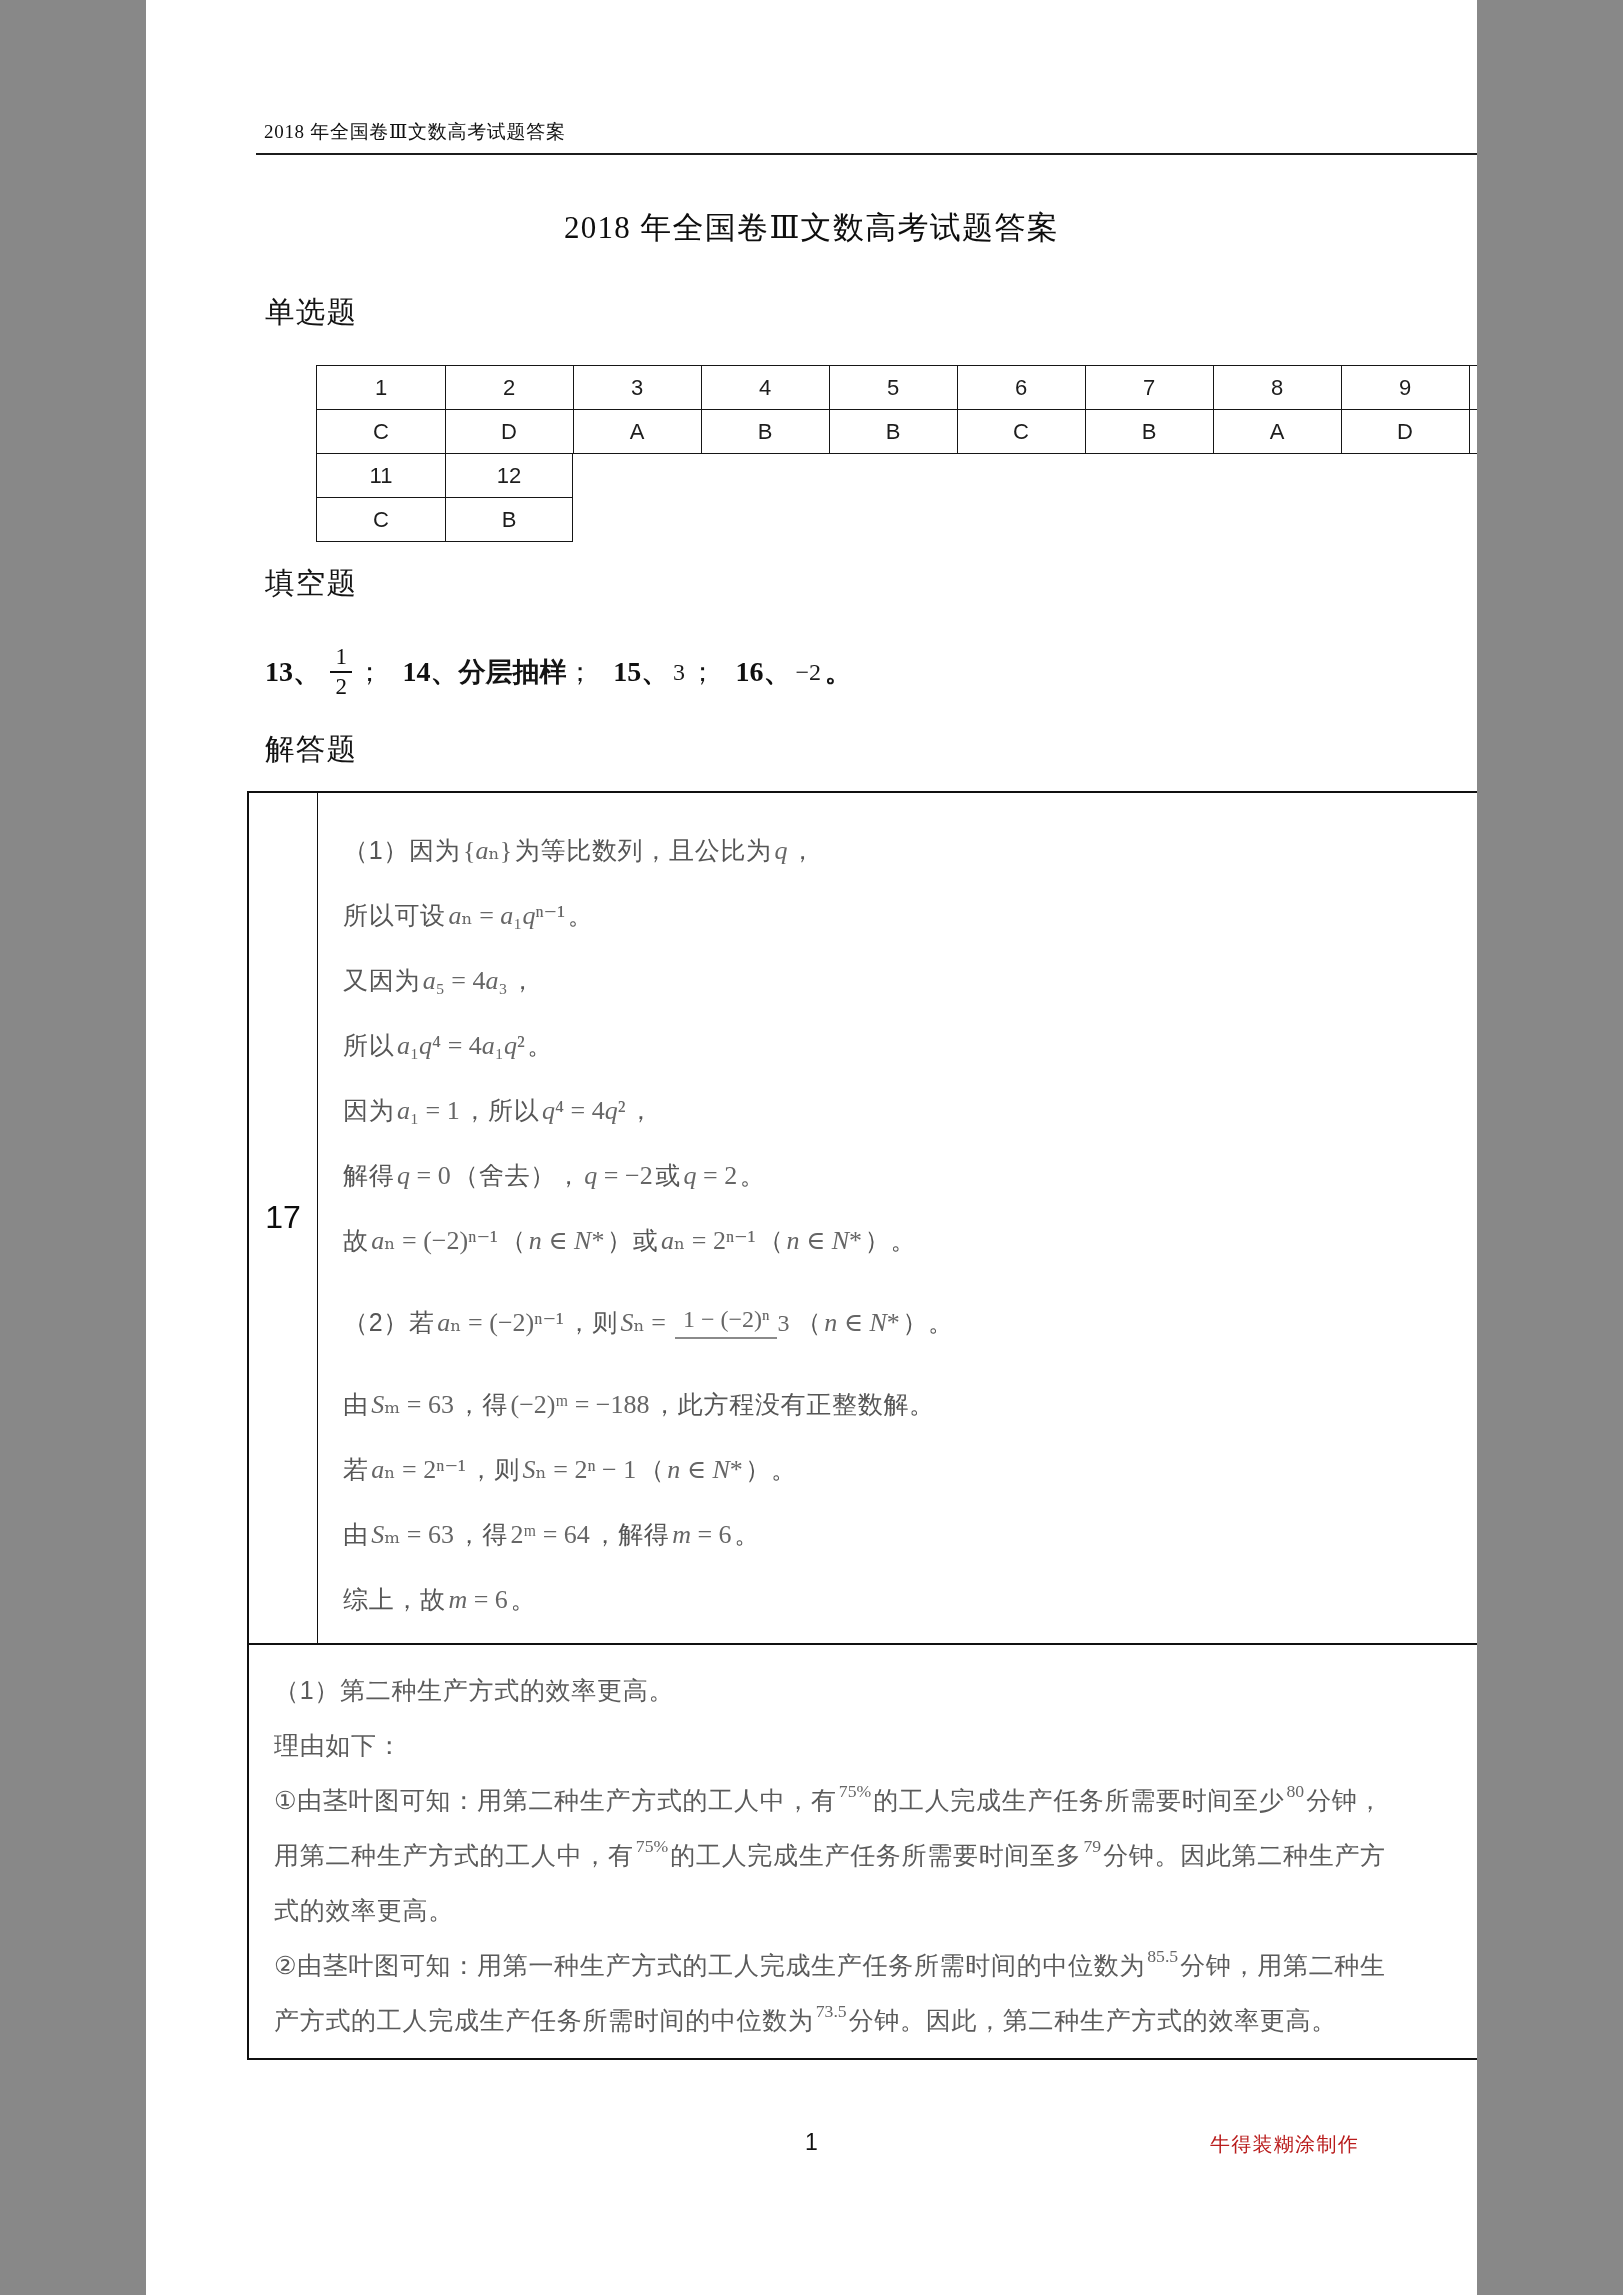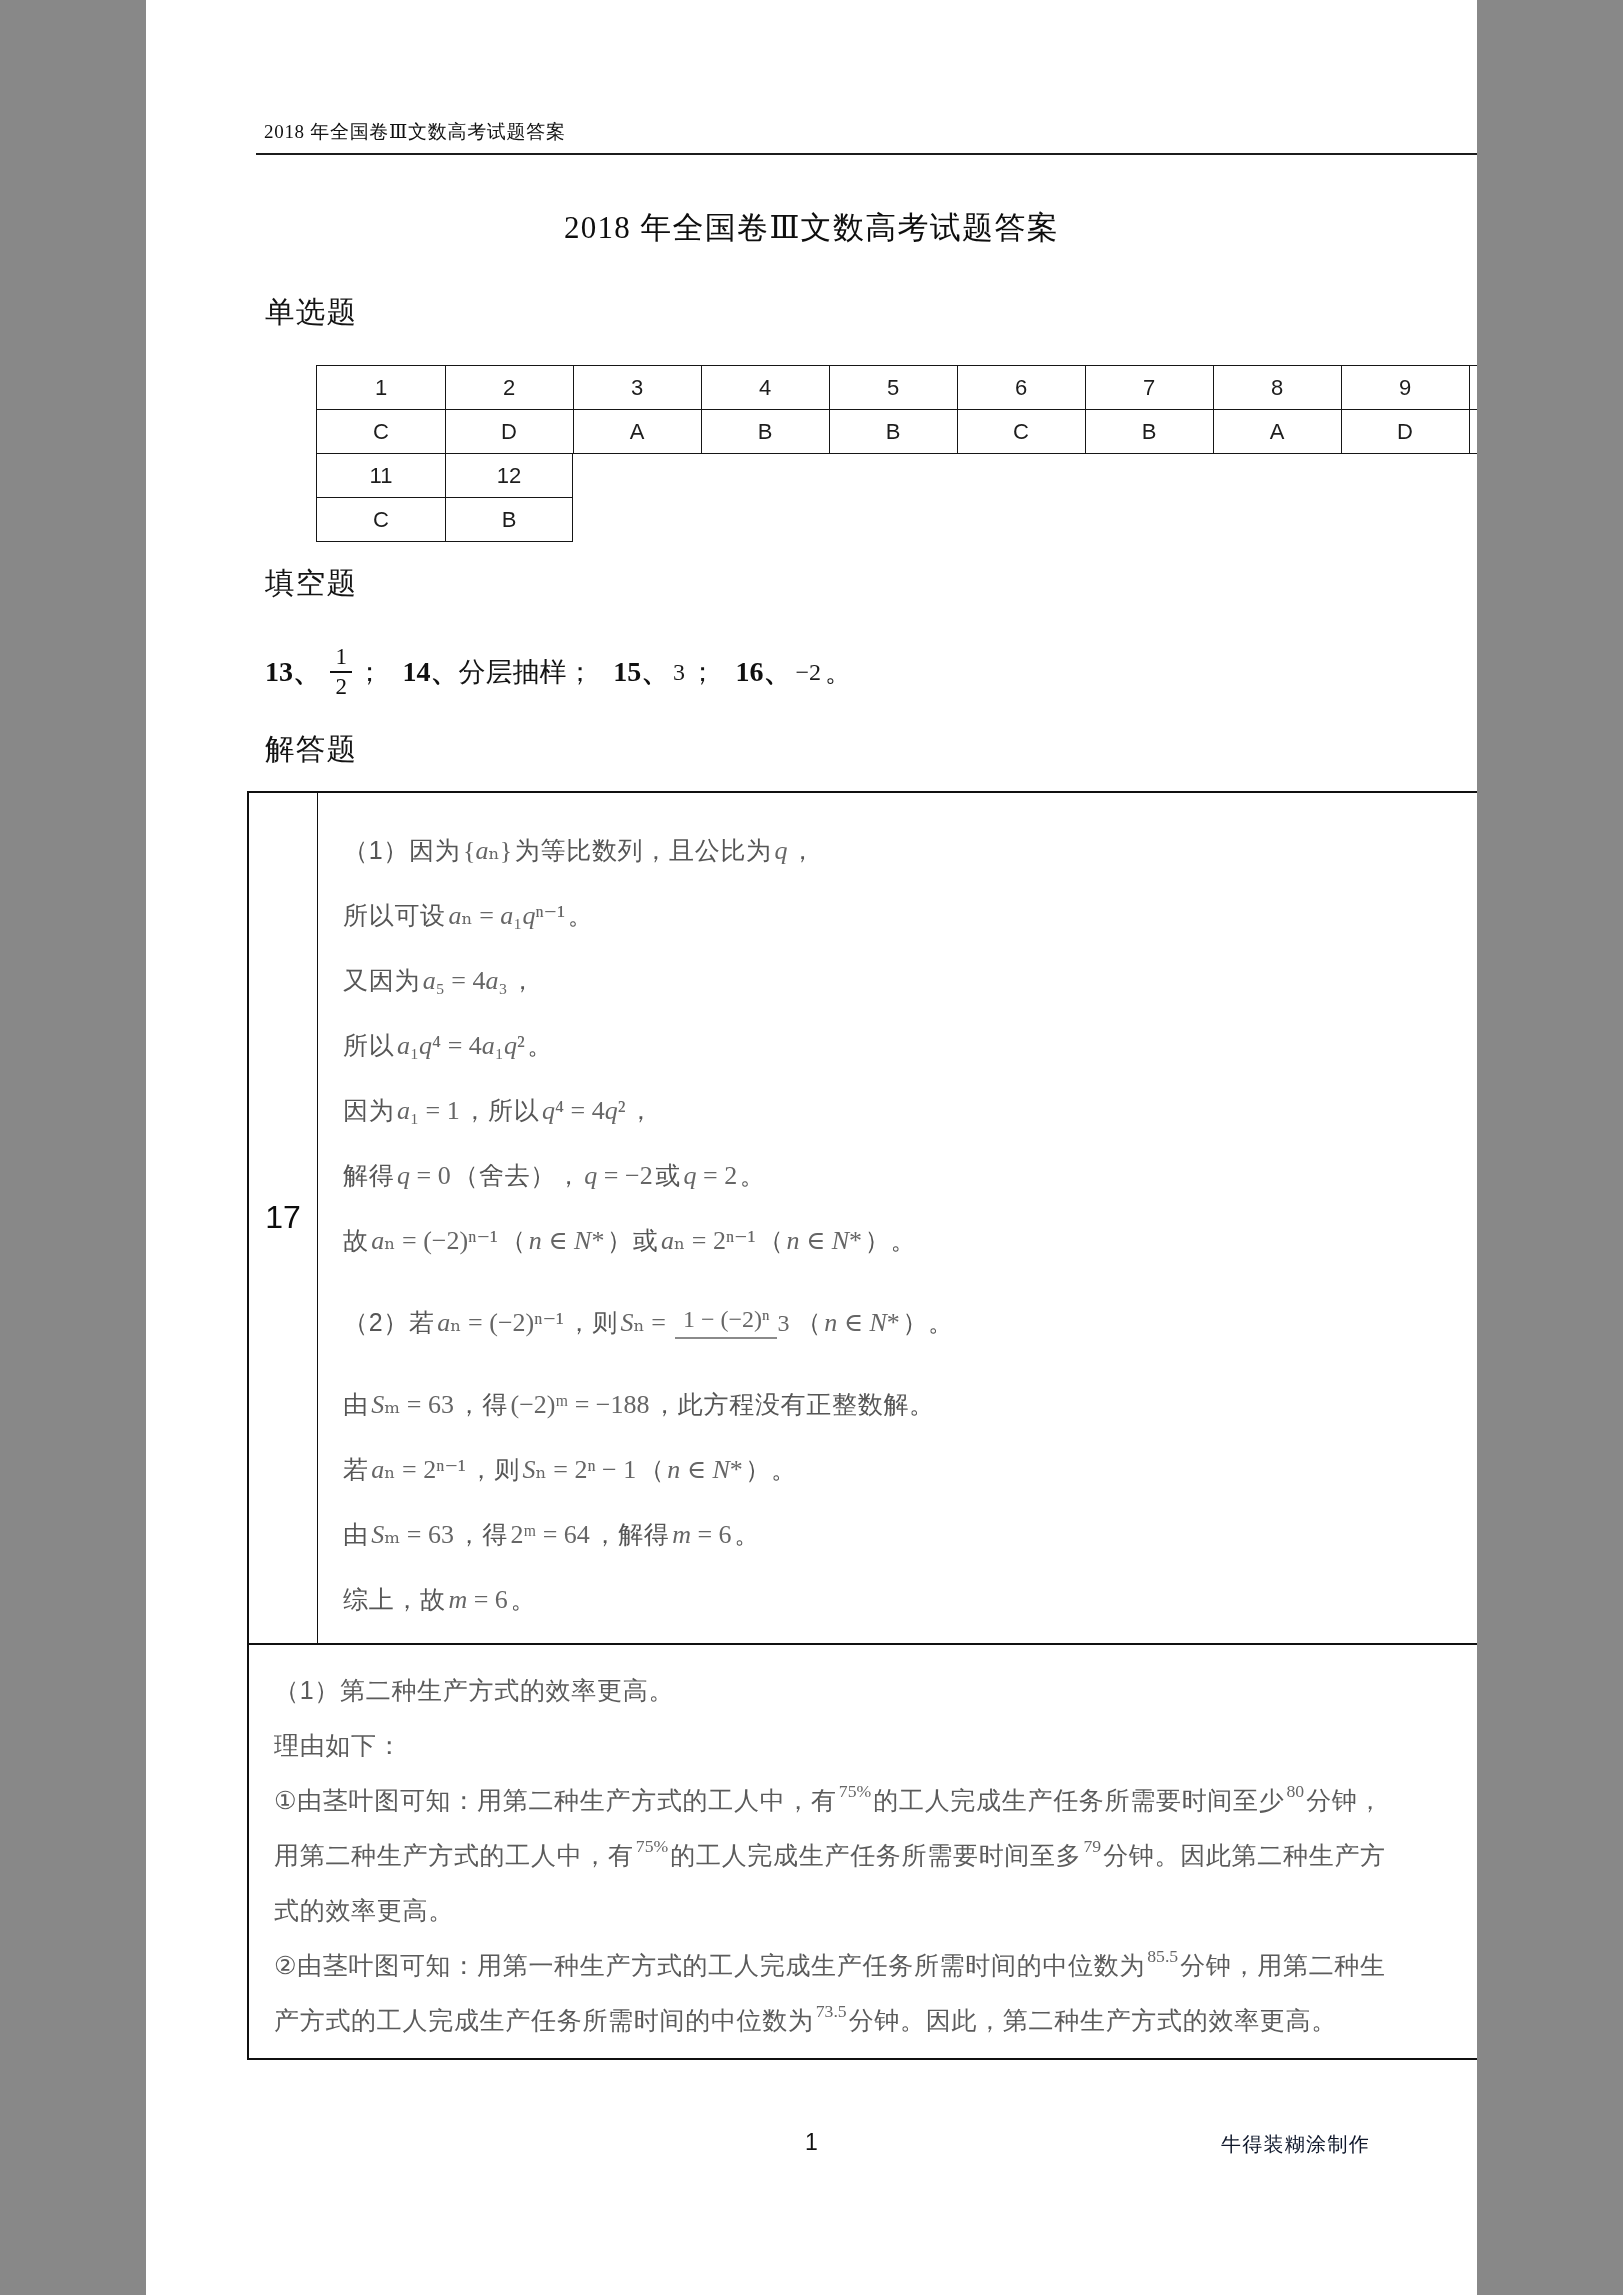--- a/index.html
+++ b/index.html
@@ -48,21 +48,21 @@
   }
   .cc.lastcol { border-right:none; }
   .cc.toprow { border-bottom:1.3px solid #161616; }
 
   
   .fill-line {
     position:absolute; left:119px; top:621px; height:102px;
     display:flex; align-items:center;
   }
   .fl-num  { font-size:28px; font-weight:bold; color:#0f0f0f; }
-  .fl-text { font-size:27px; color:#141414; }
+  .fl-text { font-size:27px; color:#141414;font-weight:bold; }
   .fl-math { font-size:24px; color:#1a1a1a; padding:0 3.9px; }
   .fl-sep  { font-size:27px; color:#141414; margin-right:19.6px; }
   .frac-small {
     display:inline-flex; flex-direction:column; align-items:center;
     font-size:23px; line-height:1.12; margin:0 3.9px 0 9.2px; color:#111;
   }
   .frac-small .fden { border-top:2px solid #111; padding:1.3px 5.2px 0 5.2px; }
   .frac-small .fnum { padding:0 5.2px 1.3px 5.2px; }
 
   
@@ -109,22 +109,22 @@
   .mfrac .den { padding-top:3.3px; }
 
   
   .footer-page {
     position:absolute; left:0; top:2129px; width:100%;
     text-align:center;
     font-family:"Liberation Sans","DejaVu Sans",sans-serif;
     font-size:23px; color:#111;
   }
   .footer-credit {
-    position:absolute; right:107px; top:2131px;
-    font-size:20px; color:#0f172a; letter-spacing:1.3px;font-family:Liberation Serif, serif;
+    position:absolute; right:118px; top:2131px;
+    font-size:20px; color:#b91c1c; letter-spacing:1.3px;font-family:Liberation Serif, serif;
   }
 </style>
 </head>
 <body>
 
 <div class="page">
 
   <div class="running-head">2018 年全国卷Ⅲ文数高考试题答案</div>
   <div class="head-rule"></div>
 

